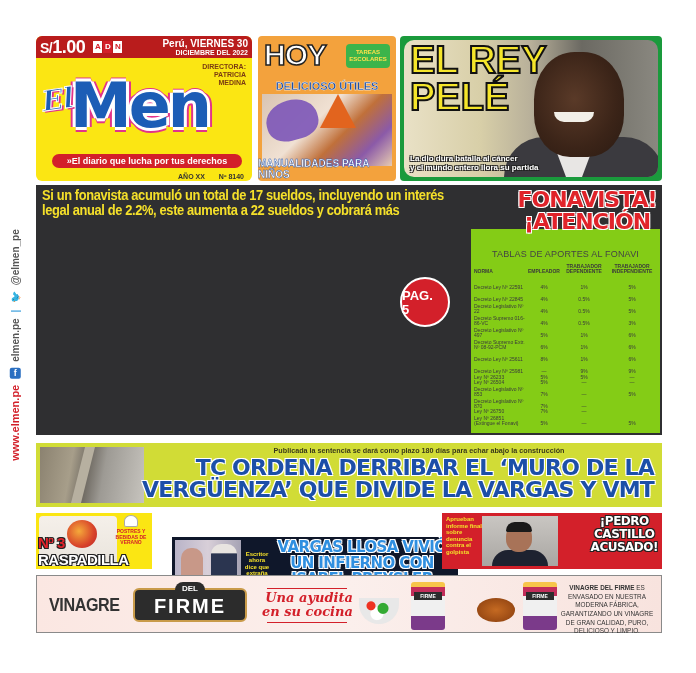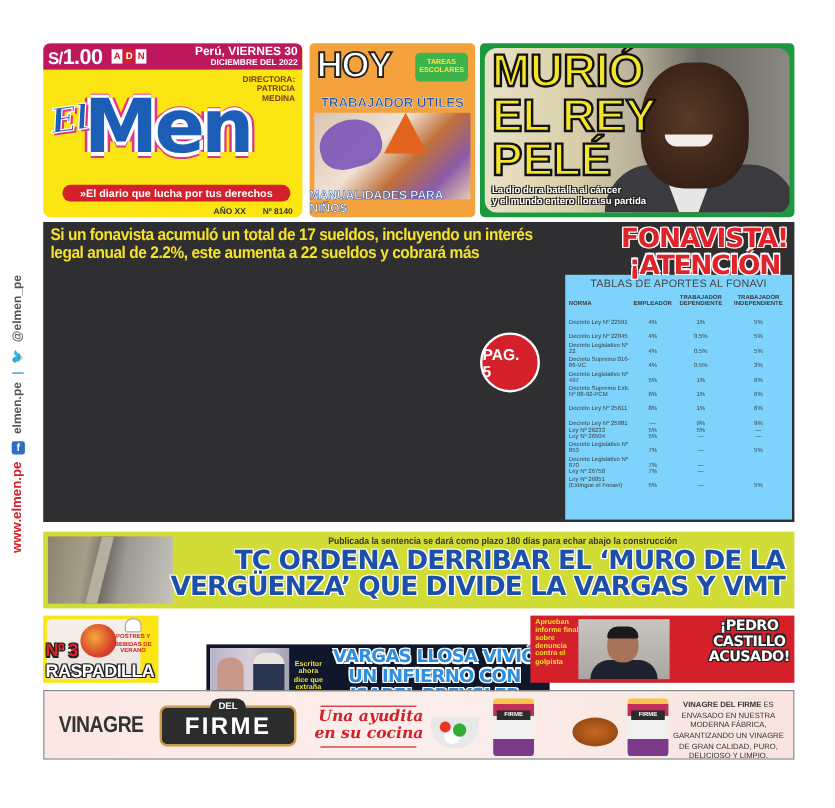--- a/index.html
+++ b/index.html
@@ -21,21 +21,21 @@
   .fb-box { display:inline-block; width:11px; height:11px; background:#2a6fc1; color:#fff; font-size:9px; line-height:11px; text-align:center; border-radius:2px; transform: rotate(90deg); }
   .tw-bird { color:#4fa8e0; font-size:10px; }
   .side-sep { color:#4fa8e0; }
 
   
   .mast {
     position: absolute; left: 36px; top: 36px; width: 216px; height: 145px;
     background: #fbe613; border-radius: 6px; overflow: hidden;
   }
   .mast-top {
-    height: 22px; background: #be185d; display: flex; align-items: center; padding: 0 4px;
+    height: 22px; background: #b91c1c; display: flex; align-items: center; padding: 0 4px;
     color: #fff;
   }
   .price { font-weight: bold; font-size: 18px; letter-spacing: -0.5px; }
   .price small { font-size: 14px; }
   .adn { margin-left: 8px; display: flex; gap: 1px; }
   .adn span { background: #fff; color: #d3202a; font-size: 8px; font-weight: bold; width: 9px; height: 12px; text-align: center; line-height: 12px; }
   .adn span:nth-child(2) { background:#d3202a; color:#fff; }
   .date { margin-left: auto; text-align: right; line-height: 1; }
   .date .d1 { font-size: 10px; font-weight: bold; }
   .date .d2 { font-size: 7px; font-weight: bold; }
@@ -116,21 +116,21 @@
     text-align: left; line-height: 1.05; padding-top: 10px;
   }
   .atencion {
     position: absolute; left: 478px; top: 4px; width: 146px; text-align: center;
     font-family: "DejaVu Sans", sans-serif; font-weight: bold; font-size: 22px; line-height: 1.0;
     color: #e0232a; text-shadow: 1px 1px 0 #fff, -1px -1px 0 #fff, 1px -1px 0 #fff, -1px 1px 0 #fff;
     letter-spacing: -1px; z-index: 2;
   }
   .tabla {
     position: absolute; left: 435px; top: 44px; width: 189px; height: 204px;
-    background: #7dd3fc; padding: 2px 3px;
+    background: #84cc16; padding: 20px 3px;
     font-size: 5px; color: #3b3b3b;
   }
   .tabla-title { text-align: center; font-size: 9px; color: #444; margin-bottom: 5px; letter-spacing: 0.2px; }
   .tabla-row { display: grid; grid-template-columns: 52px 36px 44px 52px; align-items: end; line-height: 1.05; }
   .tabla-row > span { text-align: center; }
   .tabla-row > span:first-child { text-align: left; }
   .tabla-head { font-weight: bold; margin-bottom: 4px; }
   .tabla-row.r { min-height: 12px; }
 
   
@@ -146,21 +146,21 @@
   .tc-dek { position: absolute; left: 150px; right: 10px; top: 3px; text-align: center; font-size: 8px; font-weight: bold; color: #3a3a1a; transform: scaleX(0.9); }
   .tc-head {
     position: absolute; right: 8px; top: 14px; text-align: right;
     font-family: "DejaVu Sans", sans-serif; font-weight: bold; font-size: 22px; line-height: 1.02;
     color: #1c4fa8; letter-spacing: -0.8px;
     text-shadow: 1px 1px 0 #fff, -1px -1px 0 #fff, 1px -1px 0 #fff, -1px 1px 0 #fff;
   }
 
   
   .rasp {
-    position: absolute; left: 36px; top: 513px; width: 96px; height: 56px;
+    position: absolute; left: 36px; top: 513px; width: 116px; height: 56px;
     background: #fbe613; padding: 3px;
   }
   .rasp-in { position:absolute; left:3px; top:3px; width:78px; height:50px; background: linear-gradient(180deg, #f5f0ea 0%, #e9e4dc 100%); border-radius: 4px; }
   .rasp-ice { position:absolute; left:28px; top:4px; width:30px; height:28px; border-radius:50%; background: radial-gradient(circle at 40% 40%, #f5a93a 0%, #d8442a 60%, #b8202a 100%); }
   .rasp-logo { position:absolute; right:3px; top:2px; width:36px; font-size: 5px; font-weight:bold; color:#d3202a; text-align:center; line-height:1.1; }
   .rasp-logo .chef { display:block; width: 14px; height: 12px; margin: 0 auto 2px; background:#fff; border-radius:50% 50% 2px 2px; border: 1px solid #aaa; }
   .rasp-title { position:absolute; left:2px; bottom:1px; font-size: 15px; font-weight: bold; color: #fff; letter-spacing: -0.5px;
     text-shadow: 1px 1px 0 #222, -1px -1px 0 #222, 1px -1px 0 #222, -1px 1px 0 #222; }
   .rasp-title .num { color: #e0232a; }
 
@@ -247,36 +247,35 @@
   <div class="tagline">»El diario que lucha por tus derechos</div>
   <div class="mast-foot">
     <span>AÑO XX</span>
     <span>Nº 8140</span>
   </div>
 </div>
 
 <div class="hoy">
   <div class="hoy-title">HOY</div>
   <div class="hoy-badge">TAREAS ESCOLARES</div>
-  <div class="hoy-sub">TRABAJADOR ÚTILES</div>
+  <div class="hoy-sub">DELICIOSO ÚTILES</div>
   <div class="hoy-photo">
     <div class="hat1"></div>
       <div class="hat2"></div>
   </div>
   <div class="hoy-foot">MANUALIDADES PARA NIÑOS</div>
 </div>
 
 <div class="pele">
   <div class="pele-in">
     <div class="pele-suit"></div>
     <div class="pele-shirt"></div>
     <div class="pele-face"></div>
     <div class="pele-smile"></div>
     <div class="pele-title">
-      <div>MURIÓ</div>
       <div>EL REY</div>
       <div>PELÉ</div>
     </div>
     <div class="pele-cap">
       <div>La dio dura batalla al cáncer</div>
       <div>y el mundo entero llora su partida</div>
     </div>
   </div>
 </div>
 

